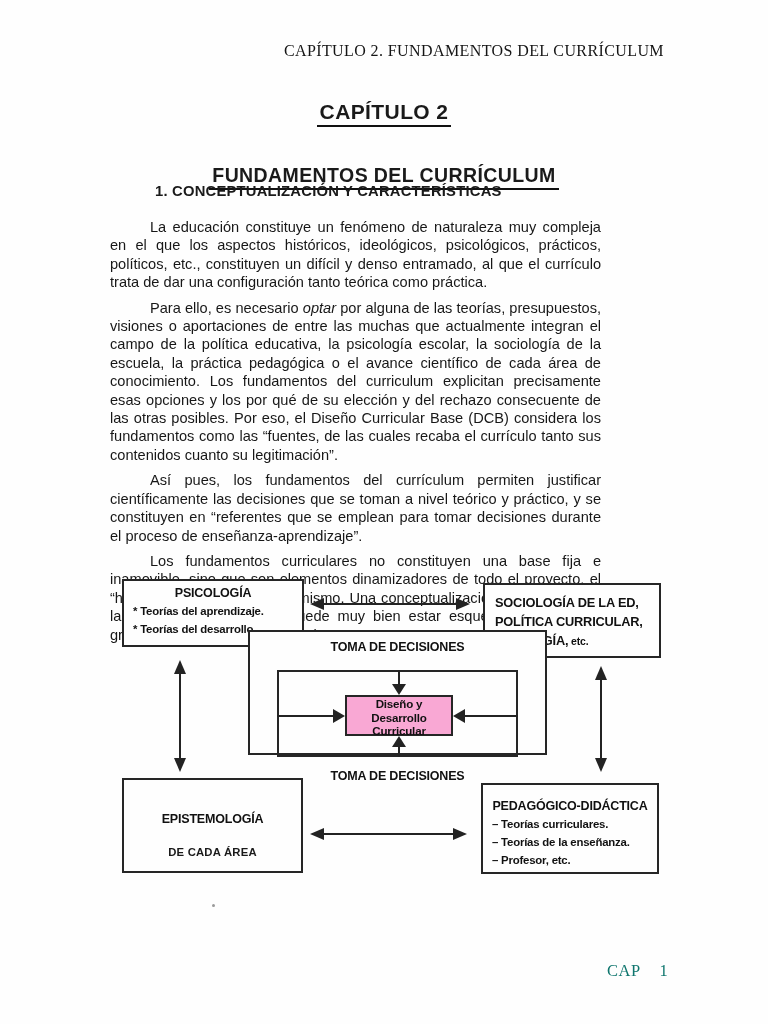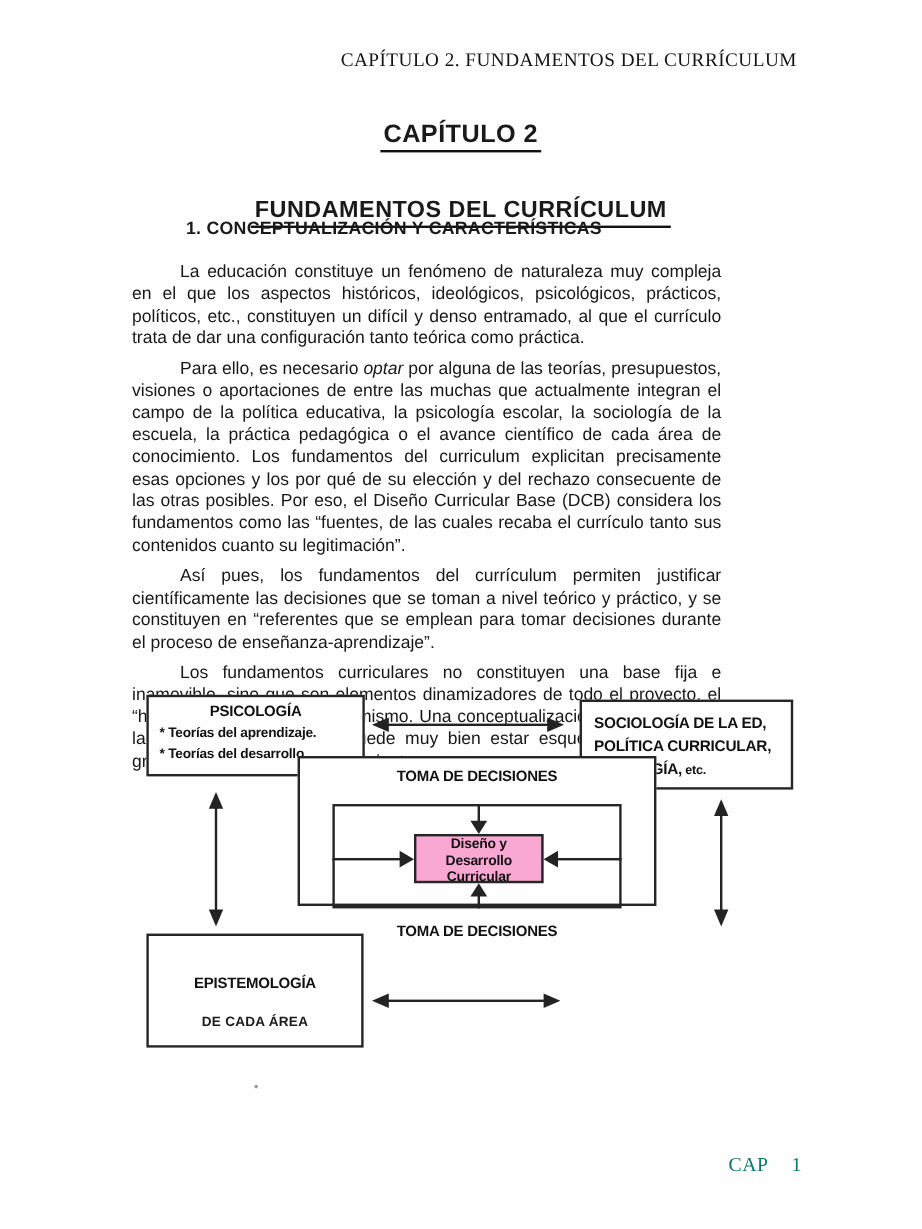--- a/index.html
+++ b/index.html
@@ -114,20 +114,28 @@
 
     <div class="dbox box-sociologia">
       <div class="dtitle"><span>SOCIOLOGÍA DE LA ED, POLÍTICA CURRICULAR, IDEOLOGÍA,</span><span class="etc"> etc.</span></div>
     </div>
 
     <div class="dbox box-epistemologia">
       <div class="dtitle">EPISTEMOLOGÍA</div>
       <div class="sub">DE CADA ÁREA</div>
     </div>
 
+    <div class="dbox box-pedagogica">
+      <div class="dtitle">PEDAGÓGICO-DIDÁCTICA</div>
+      <ul class="ditems">
+        <li>– Teorías curriculares.</li>
+        <li>– Teorías de la enseñanza.</li>
+        <li>– Profesor, etc.</li>
+      </ul>
+    </div>
 
     <div class="dbox box-center">
       <div class="dtitle toma-top">TOMA DE DECISIONES</div>
       <div class="inner-rect"></div>
 
       <div class="sga sga-v hd-down" style="left:142px;top:38px;width:14px;height:25px;">
           <div class="ln" style="bottom:8px;"></div>
         </div>
       <div class="sga sga-v hd-up" style="left:142px;top:104px;width:14px;height:21px;">
           <div class="ln" style="top:8px;"></div>

